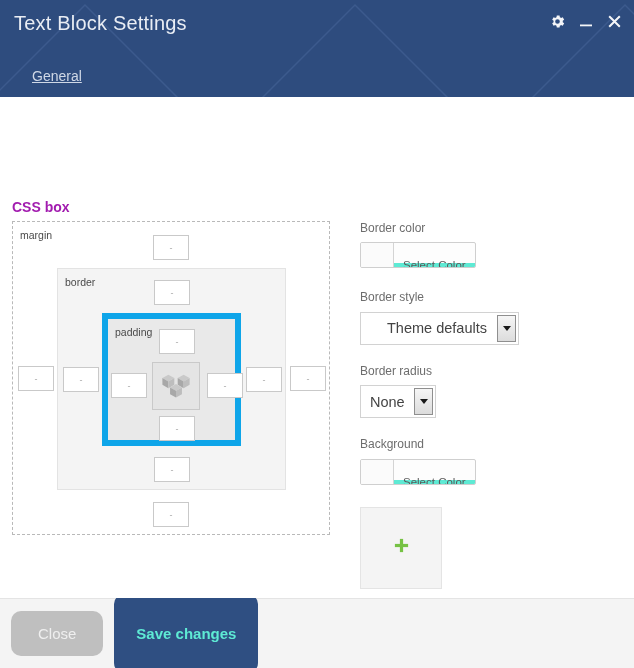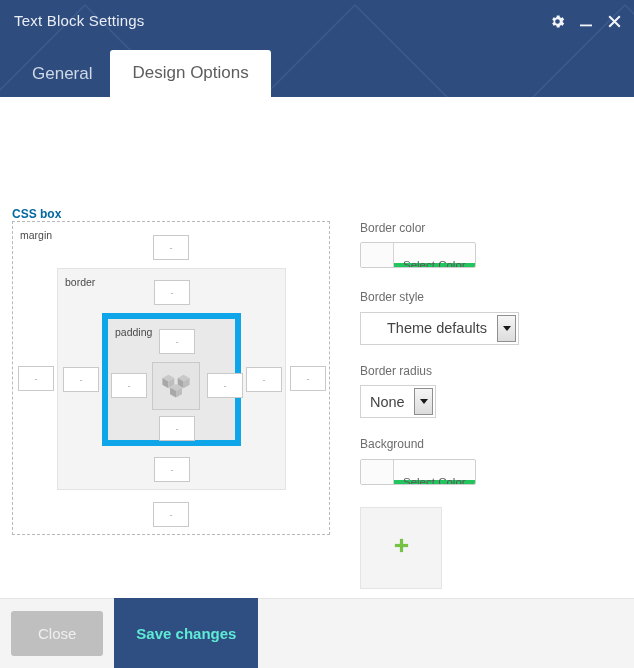--- a/index.html
+++ b/index.html
@@ -33,21 +33,21 @@
   }
   .header-pattern {
     position: absolute;
     left: 0; top: 0; right: 0; bottom: 0;
     pointer-events: none;
   }
   .header-title {
     position: absolute;
     left: 14px;
     top: 12px;
-    font-size: 15px;
+    font-size: 20px;
     color: #e9edf4;
     letter-spacing: 0.2px;
     white-space: nowrap;
   }
   .win-controls {
     position: absolute;
     right: 11px;
     top: 13px;
     display: flex;
     align-items: center;
@@ -66,50 +66,51 @@
 
   
   .tabs {
     position: absolute;
     left: 14px;
     bottom: 0;
     display: flex;
     align-items: flex-end;
   }
   .tab {
-    font-size: 17px;
+    font-size: 14px;
     padding: 12px 18px 13px 18px;
     color: #cfd8e6;
     cursor: pointer;
     white-space: nowrap;
     background: transparent;
     border-radius: 3px 3px 0 0;
     line-height: 1.1;
+    text-decoration: underline;
   }
   .tab.active {
     background: #ffffff;
     color: #5d5d5d;
     padding: 14px 22px 14px 22px;
   }
 
   
   .content {
     flex: 1 1 auto;
     position: relative;
     background: #ffffff;
     overflow: hidden;
   }
 
   .section-title {
     position: absolute;
     left: 12px;
-    top: 110px;
-    font-size: 12px;
+    top: 102px;
+    font-size: 14px;
     font-weight: bold;
-    color: #0369a1;
+    color: #a21caf;
   }
 
   
   .cssbox {
     position: absolute;
     left: 12px;
     top: 124px;
     width: 318px;
     height: 314px;
     border: 1px dashed #b9b9b9;
@@ -206,21 +207,21 @@
     width: 32px;
     background: #fbfbfb;
     border-right: 1px solid #d4d4d4;
   }
   .color-btn {
     display: flex;
     align-items: center;
     padding: 0 9px;
     font-size: 11.5px;
     color: #5a5a5a;
-    background: #22c55e;
+    background: #5eead4;
     cursor: pointer;
     white-space: nowrap;
     margin-top: 20px;
   }
 
   .selectwrap {
     display: inline-flex;
     align-items: stretch;
     border: 1px solid #d2d2d2;
     background: #ffffff;
@@ -280,21 +281,21 @@
     display: flex;
     align-items: center;
     padding-left: 11px;
     gap: 11px;
     box-sizing: border-box;
   }
   .btn {
     border: none;
     font-family: "Liberation Sans", sans-serif;
     font-size: 15px;
-    border-radius: 3px;
+    border-radius: 10px;
     cursor: pointer;
     line-height: 1;
     white-space: nowrap;
   }
   .btn-close {
     background: #bfbfbf;
     color: #efefef;
     padding: 15px 27px;
   }
   .btn-save {
@@ -333,21 +334,20 @@
       </span>
       <span class="win-btn">
         <svg width="17" height="17" viewBox="0 0 16 16">
           <path d="M3 3 L13 13 M13 3 L3 13" stroke="#ffffff" stroke-width="1.9" fill="none"></path>
         </svg>
       </span>
     </div>
 
     <div class="tabs">
       <div class="tab">General</div>
-      <div class="tab active">Design Options</div>
     </div>
   </div>
 
   <div class="content">
 
     <div class="section-title">CSS box</div>
 
     <div class="cssbox">
       <span class="box-label margin-label">margin</span>
 

